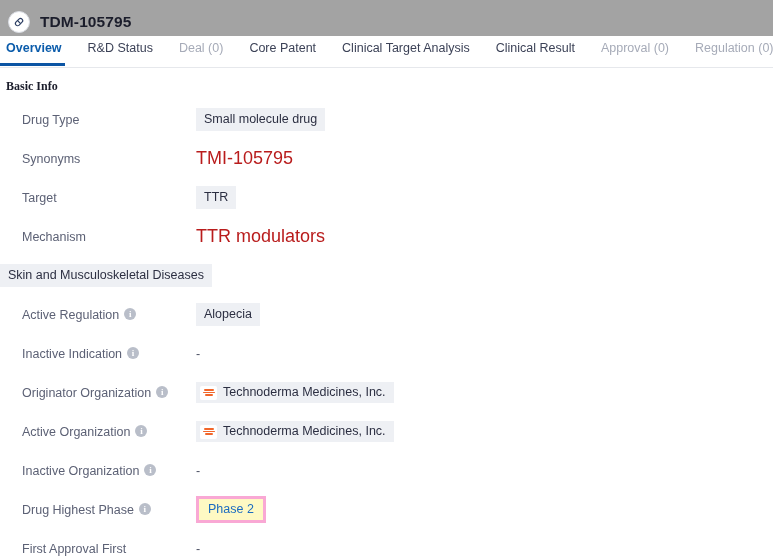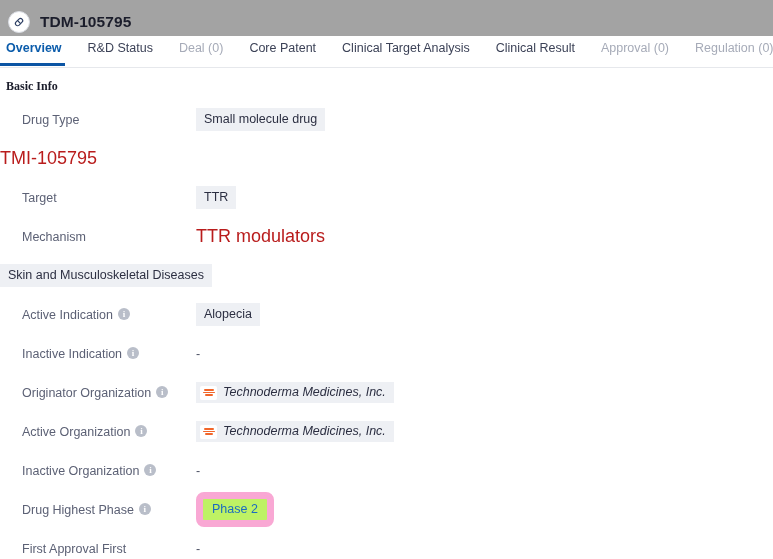--- a/index.html
+++ b/index.html
@@ -145,21 +145,20 @@
     border-radius: 0;
     padding: 4px 8px;
     font-size: 12.5px;
     color: #2c2f42;
     line-height: 15px;
     white-space: nowrap;
     cursor: pointer;
   }
   .chip.org {
     padding: 3px 8px 3px 4px;
-    font-style: italic;
   }
   .org-logo {
     width: 17px;
     height: 14px;
     background: #ffffff;
     border-radius: 2px;
     margin-right: 6px;
     display: flex;
     flex-direction: column;
     justify-content: center;
@@ -174,27 +173,27 @@
     height: 1.5px;
     border-radius: 1px;
   }
   .org-logo i:nth-child(1) { width: 10px; }
   .org-logo i:nth-child(2) { width: 12px; }
   .org-logo i:nth-child(3) { width: 8px; }
 
   .phase-badge {
     display: inline-flex;
     align-items: center;
-    border: 7px solid #f9a8d4;
-    border-radius: 8px;
+    border: 3px solid #f9a8d4;
+    border-radius: 0;
     padding: 3px 9px;
     font-size: 12.5px;
     color: #1b6cc0;
     line-height: 15px;
-    background: #bef264;
+    background: #fef9c3;
     white-space: nowrap;
     cursor: pointer;
   }
 </style>
 </head>
 <body>
 
 <div class="header">
   <span class="drug-icon">
     <svg width="14" height="14" viewBox="0 0 16 16" aria-hidden="true">
@@ -225,20 +224,23 @@
   <div class="row">
     <div class="row-label">
       <span>Drug Type</span>
     </div>
     <div class="row-value">
       <span class="chip">Small molecule drug</span>
     </div>
   </div>
 
   <div class="row">
+    <div class="row-label">
+      <span>Synonyms</span>
+    </div>
     <div class="row-value">
       <span class="plain">TMI-105795</span>
     </div>
   </div>
 
   <div class="row">
     <div class="row-label">
       <span>Target</span>
     </div>
     <div class="row-value">
@@ -256,21 +258,21 @@
   </div>
 
   <div class="row">
     <div class="row-value">
       <span class="chip">Skin and Musculoskeletal Diseases</span>
     </div>
   </div>
 
   <div class="row">
     <div class="row-label">
-      <span>Active Indication</span>
+      <span>Active Regulation</span>
       <span class="info-icon">i</span>
     </div>
     <div class="row-value">
       <span class="chip">Alopecia</span>
     </div>
   </div>
 
   <div class="row">
     <div class="row-label">
       <span>Inactive Indication</span>

